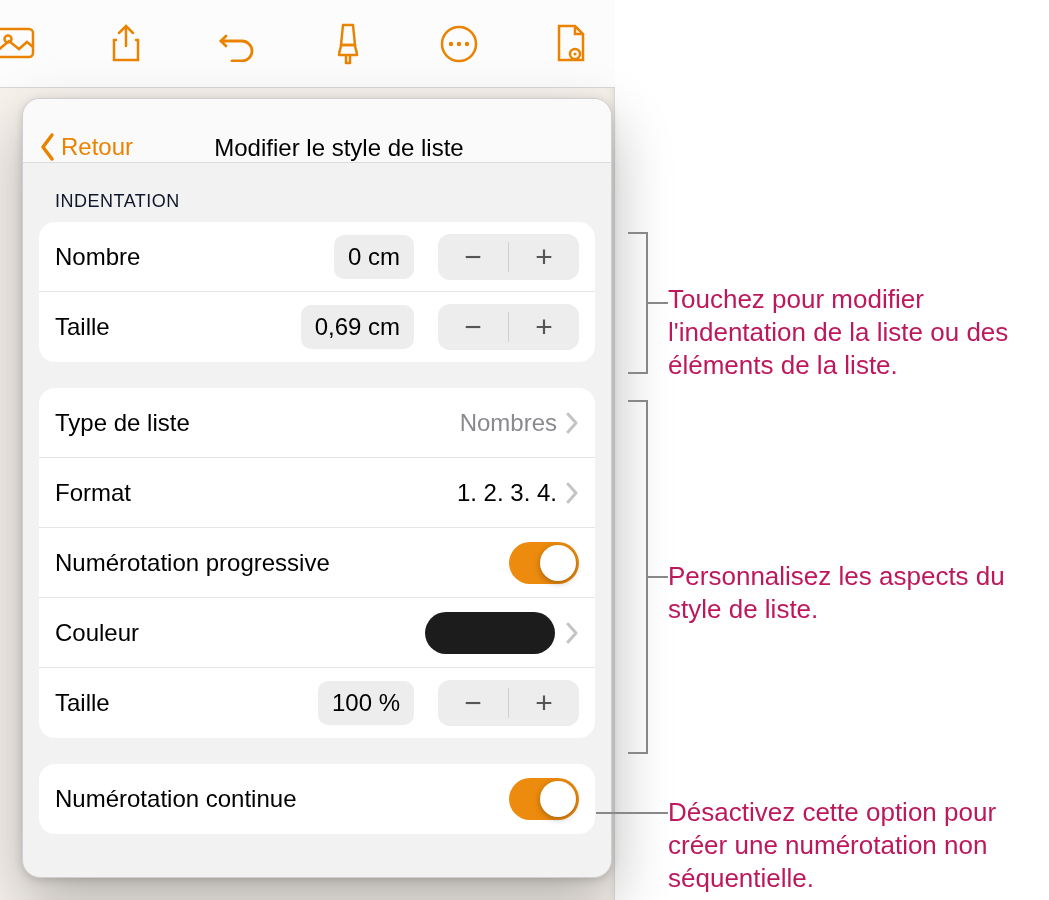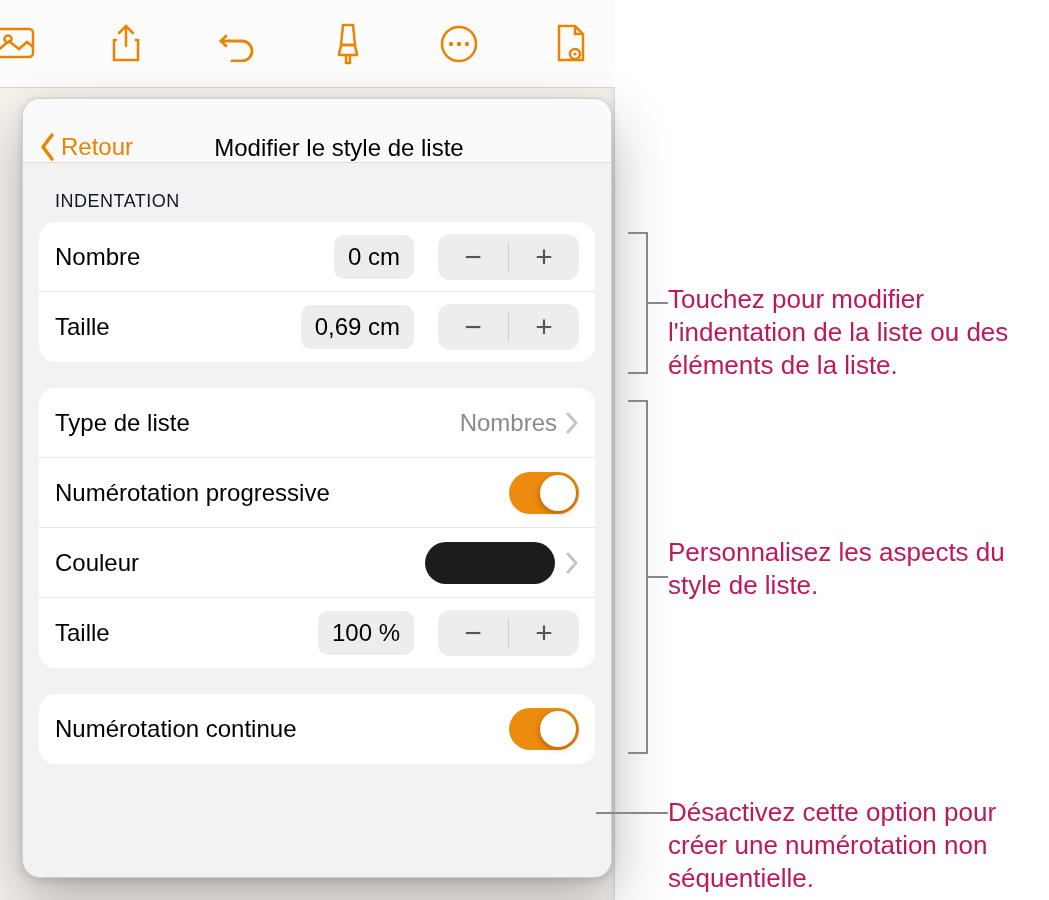--- a/index.html
+++ b/index.html
@@ -284,20 +284,30 @@
       <div class="label">Type de liste</div>
       <div class="spacer"></div>
       <div class="detail-text">Nombres</div>
       <div class="chev">
         <svg viewBox="0 0 14 22" fill="none" stroke="currentColor" stroke-width="3" stroke-linecap="round" stroke-linejoin="round">
             <path d="M3 2 L11 11 L3 20"></path>
           </svg>
       </div>
     </div>
     <div class="row">
+      <div class="label">Format</div>
+      <div class="spacer"></div>
+      <div class="detail-text dark">1. 2. 3. 4.</div>
+      <div class="chev">
+        <svg viewBox="0 0 14 22" fill="none" stroke="currentColor" stroke-width="3" stroke-linecap="round" stroke-linejoin="round">
+            <path d="M3 2 L11 11 L3 20"></path>
+          </svg>
+      </div>
+    </div>
+    <div class="row">
       <div class="label">Numérotation progressive</div>
       <div class="spacer"></div>
       <div class="toggle">
           <div class="knob"></div>
         </div>
     </div>
     <div class="row">
       <div class="label">Couleur</div>
       <div class="spacer"></div>
       <div class="color-swatch"></div>
@@ -331,17 +341,17 @@
 </div>
 
 <div class="callouts">
 
   <div class="bracket" style="left:0px; top:232px; height:142px; width:20px;"></div>
   <div class="hline" style="left:20px; top:302px; width:20px;"></div>
   <div class="caption" style="left:40px; top:283px; width:380px;">Touchez pour modifier l'indentation de la liste ou des éléments de la liste.</div>
 
   <div class="bracket" style="left:0px; top:400px; height:354px; width:20px;"></div>
   <div class="hline" style="left:20px; top:576px; width:20px;"></div>
-  <div class="caption" style="left:40px; top:536px; width:380px;">Personnalisez les aspects du style de liste.</div>
+  <div class="caption" style="left:40px; top:560px; width:380px;">Personnalisez les aspects du style de liste.</div>
 
   <div class="hline" style="left:-32px; top:812px; width:72px;"></div>
   <div class="caption" style="left:40px; top:796px; width:400px;">Désactivez cette option pour créer une numérotation non séquentielle.</div>
 </div>
 
 </body></html>

